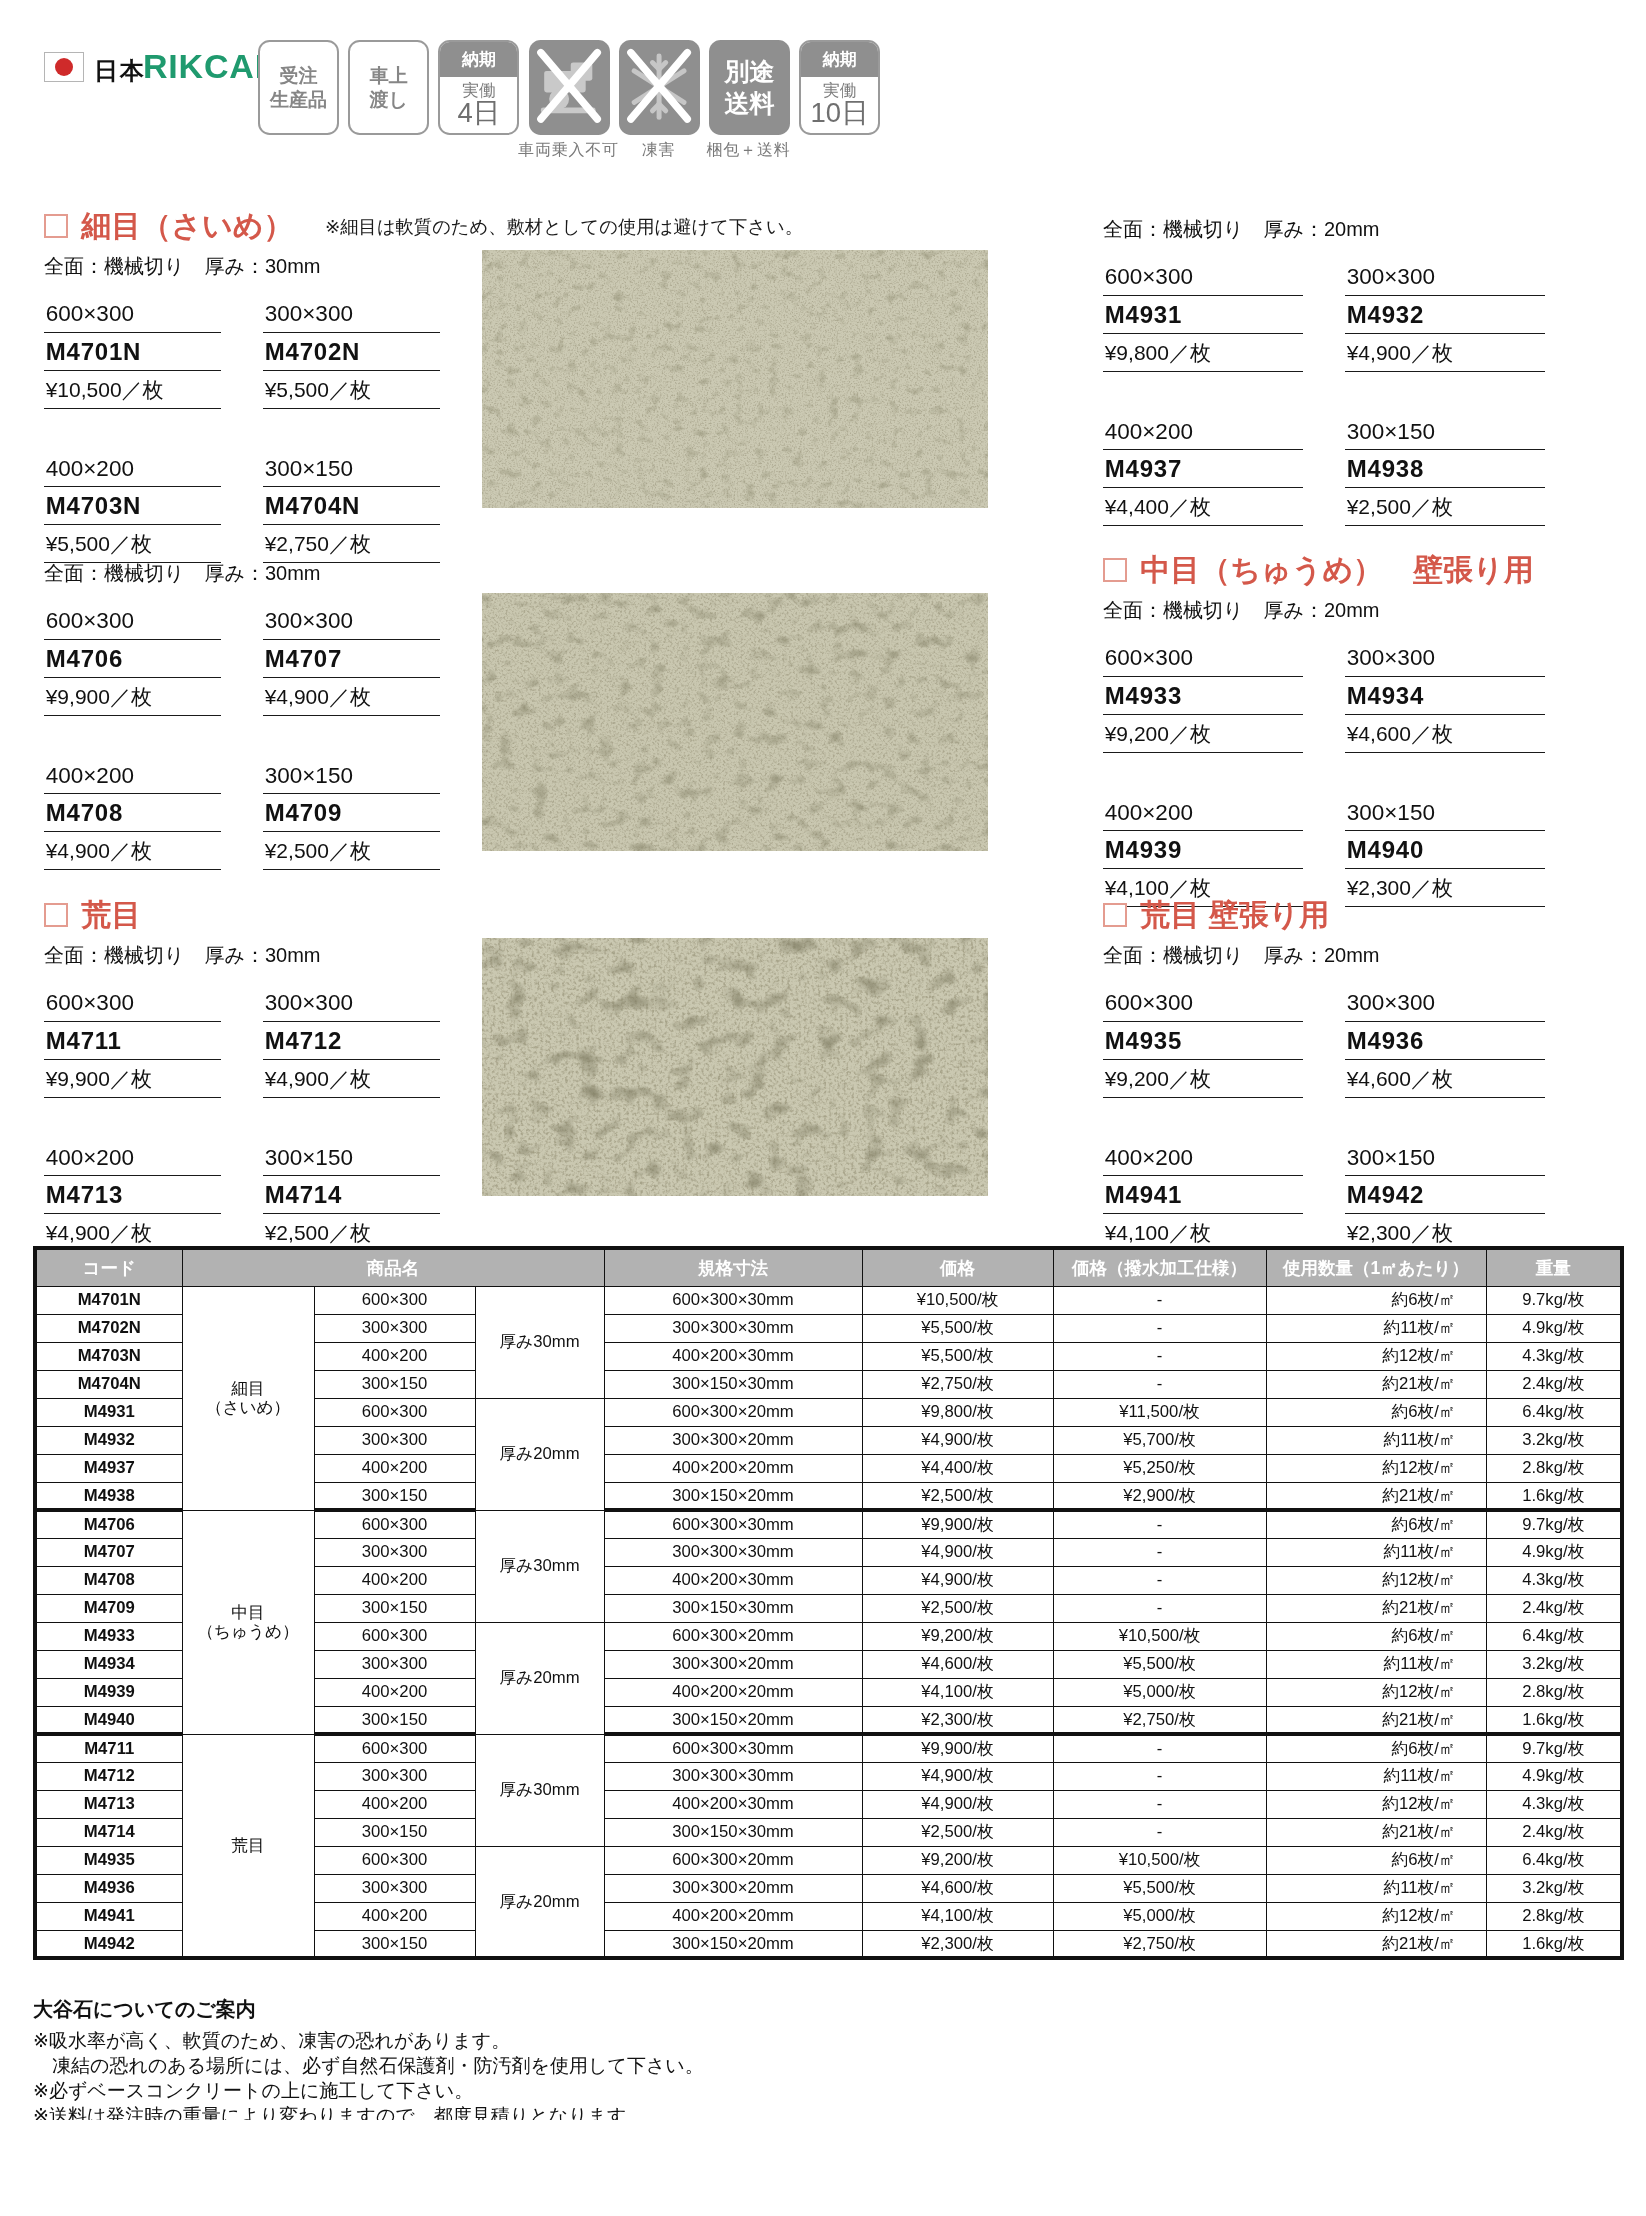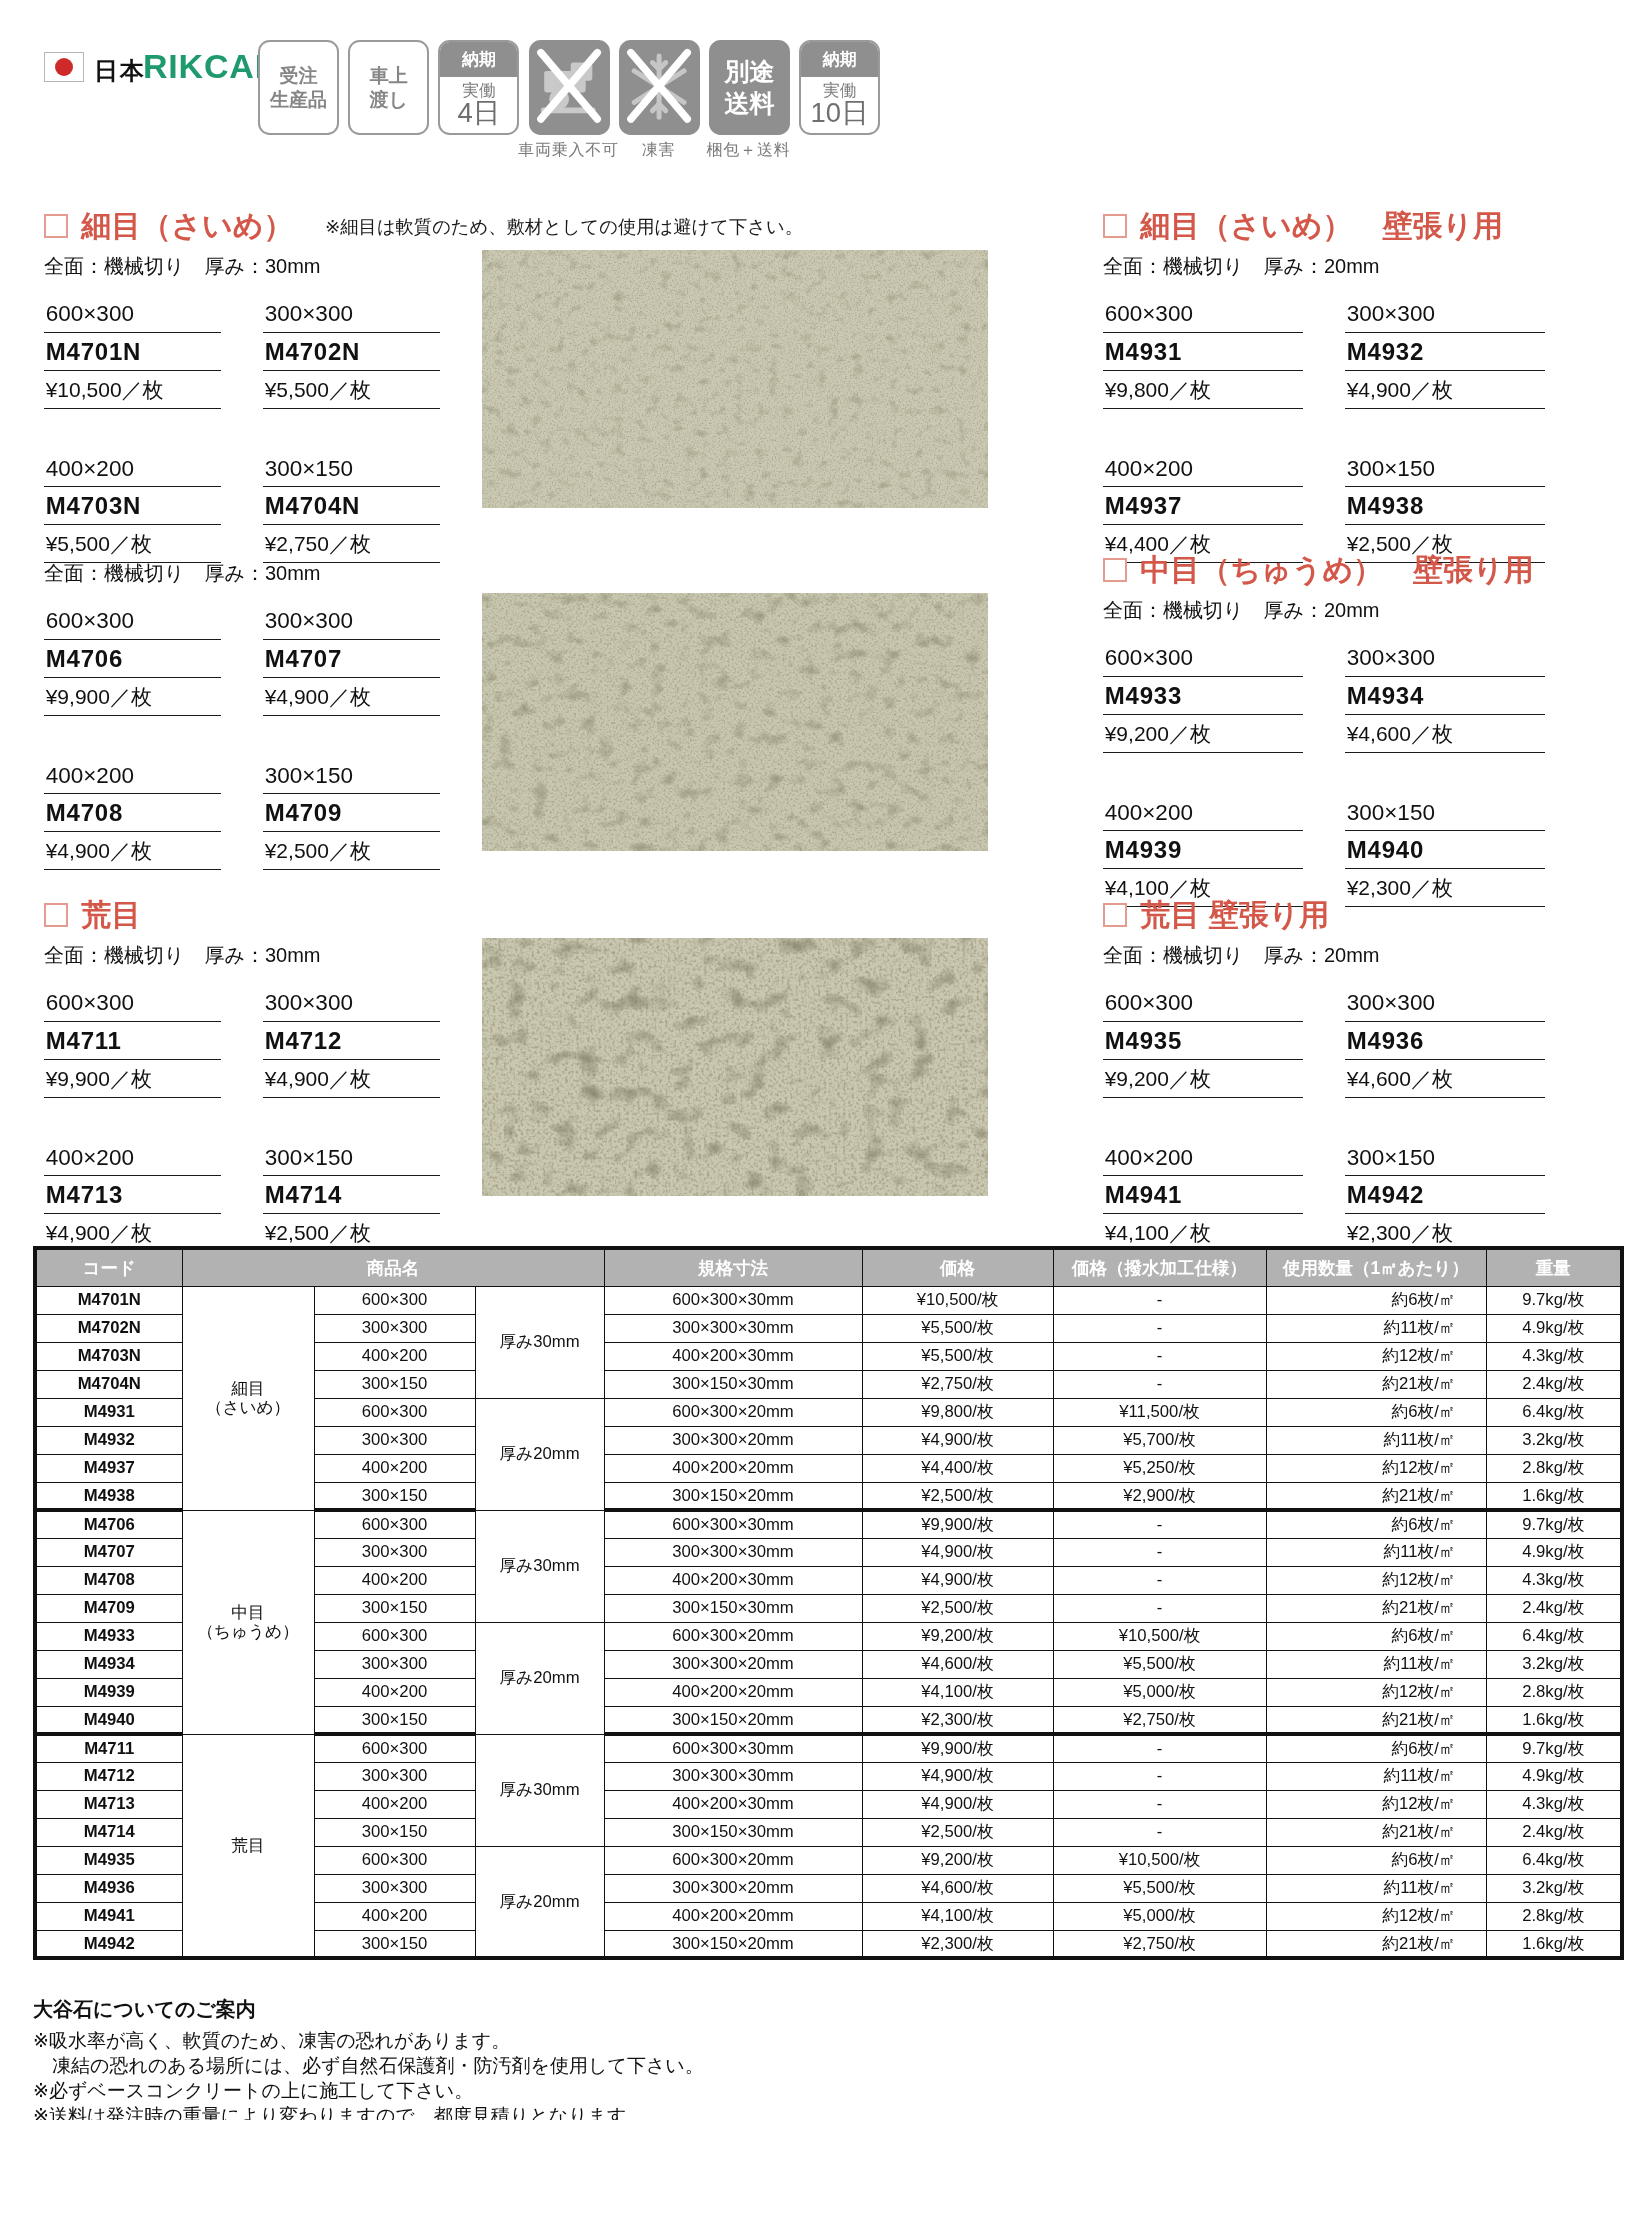--- a/index.html
+++ b/index.html
@@ -163,24 +163,20 @@
         <feTurbulence type="fractalNoise" baseFrequency="0.07 0.08" numOctaves="2" seed="11"></feTurbulence>
         <feColorMatrix type="matrix" values="0 0 0 0 0.30  0 0 0 0 0.29  0 0 0 0 0.19  2.4 0 0 0 -1.35"></feColorMatrix>
       </filter>
     </defs>
     <rect width="607" height="310" fill="#cbc9b3"></rect>
     <rect width="607" height="310" filter="url(#sA1)" opacity="0.85"></rect>
     <rect width="607" height="310" filter="url(#sA2)" opacity="0.75"></rect>
   </svg>
 
   <section class="abs psec wide" style="left:1103px;top:204px;">
-    <div class="ttl-line">
-      <span class="chk"></span>
-      <span class="ttl">細目（さいめ）　壁張り用</span>
-    </div>
     <div class="info">全面：機械切り　厚み：20mm</div>
     <div class="items">
         <div class="item">
           <div class="l size">600×300</div>
           <div class="l code">M4931</div>
           <div class="l price">¥9,800／枚</div>
         </div>
         <div class="item">
           <div class="l size">300×300</div>
           <div class="l code">M4932</div>

